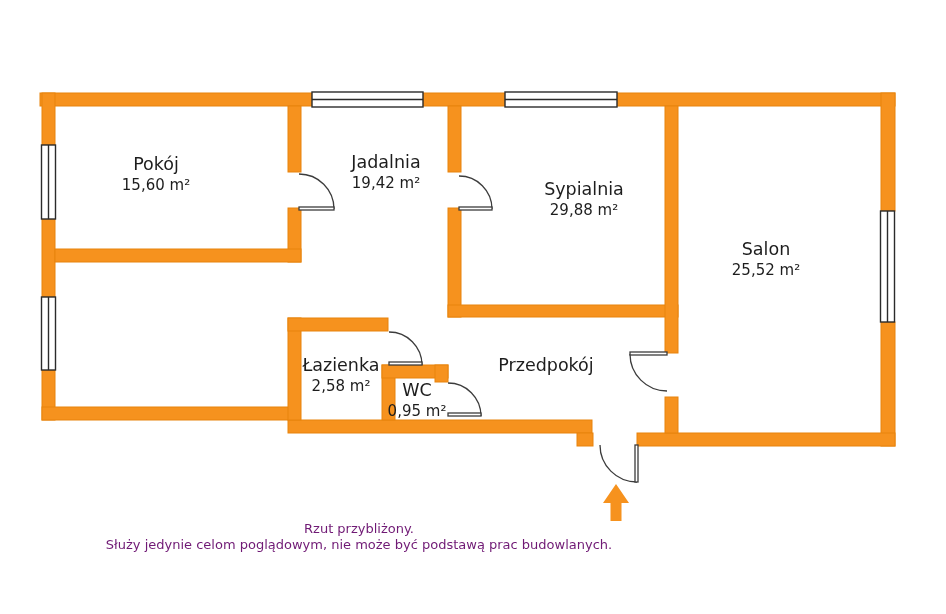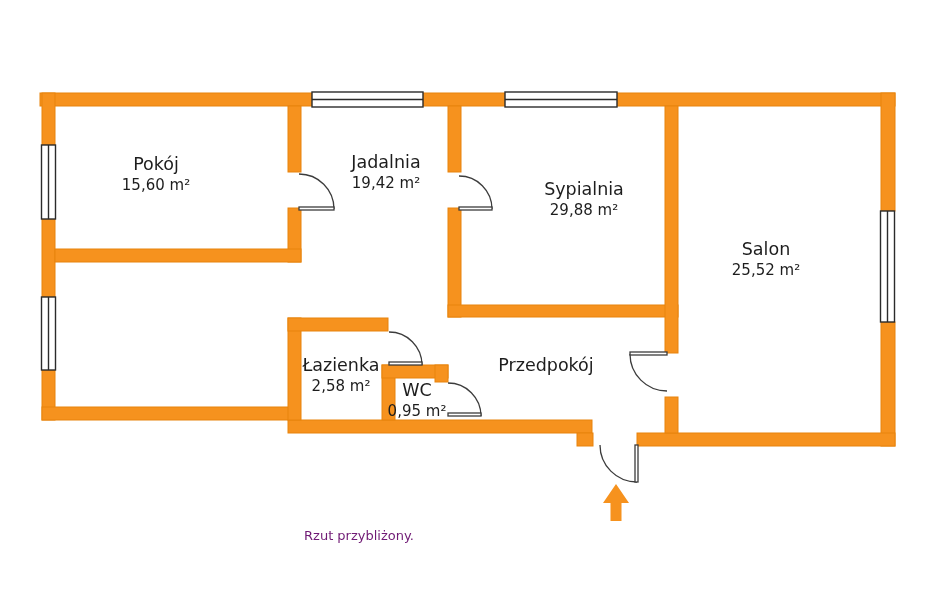--- a/index.html
+++ b/index.html
@@ -137,15 +137,16 @@
     <div class="room-name">WC</div>
     <div class="room-area">0,95 m²</div>
   </div>
 
   <div class="room-label" style="left:546px;top:365px">
     <div class="room-name">Przedpokój</div>
   </div>
 
   <div class="note">
     <div>Rzut przybliżony.</div>
+    <div>Służy jedynie celom poglądowym, nie może być podstawą prac budowlanych.</div>
   </div>
 
 </div>
 
 </body></html>

